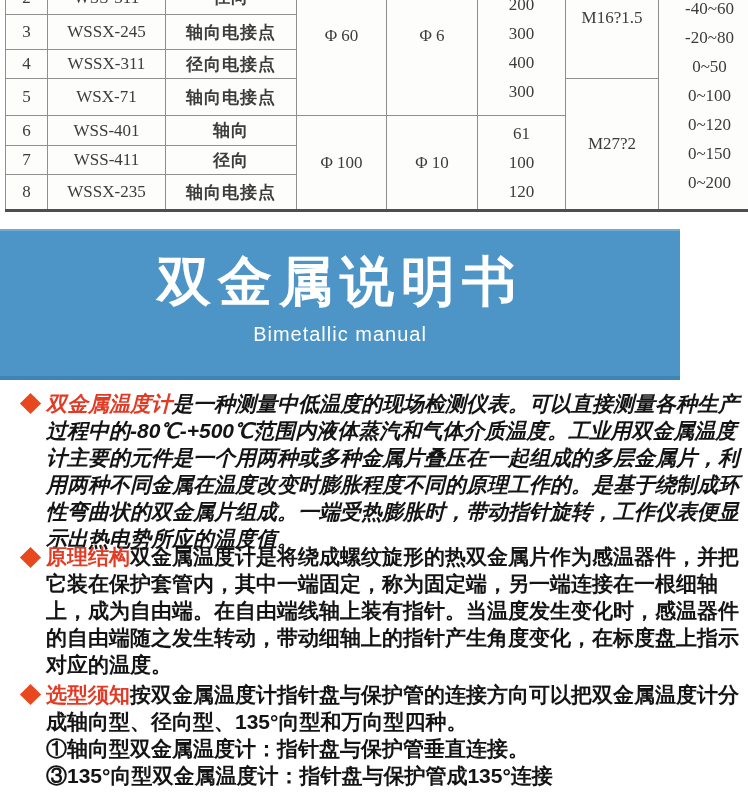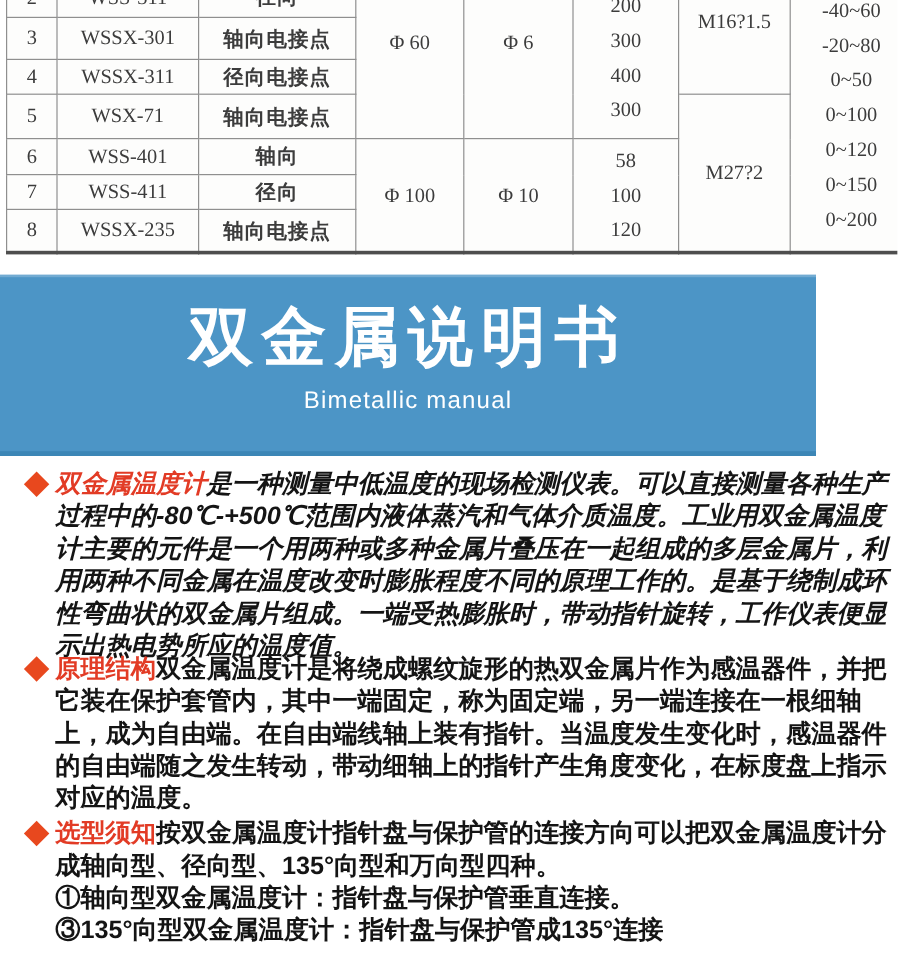--- a/index.html
+++ b/index.html
@@ -97,42 +97,42 @@
           <div>-20~80</div>
           <div>0~50</div>
           <div>0~100</div>
           <div>0~120</div>
           <div>0~150</div>
           <div>0~200</div>
         </td>
       </tr>
       <tr class="r3">
         <td class="dbl">3</td>
-        <td class="dbl">WSSX-301</td>
+        <td class="dbl">WSSX-245</td>
         <td class="dbl type">轴向电接点</td>
       </tr>
       <tr class="r4">
         <td>4</td>
         <td>WSSX-311</td>
         <td class="type">径向电接点</td>
       </tr>
       <tr class="r5">
         <td>5</td>
         <td>WSX-71</td>
         <td class="type">轴向电接点</td>
         <td rowspan="4">M27?2</td>
       </tr>
       <tr class="r6">
         <td>6</td>
         <td>WSS-401</td>
         <td class="type">轴向</td>
         <td rowspan="3">Φ 100</td>
         <td rowspan="3">Φ 10</td>
         <td rowspan="3" class="stack">
-          <div>58</div>
+          <div>61</div>
           <div>100</div>
           <div>120</div>
         </td>
       </tr>
       <tr class="r7">
         <td>7</td>
         <td>WSS-411</td>
         <td class="type">径向</td>
       </tr>
       <tr class="r8">

